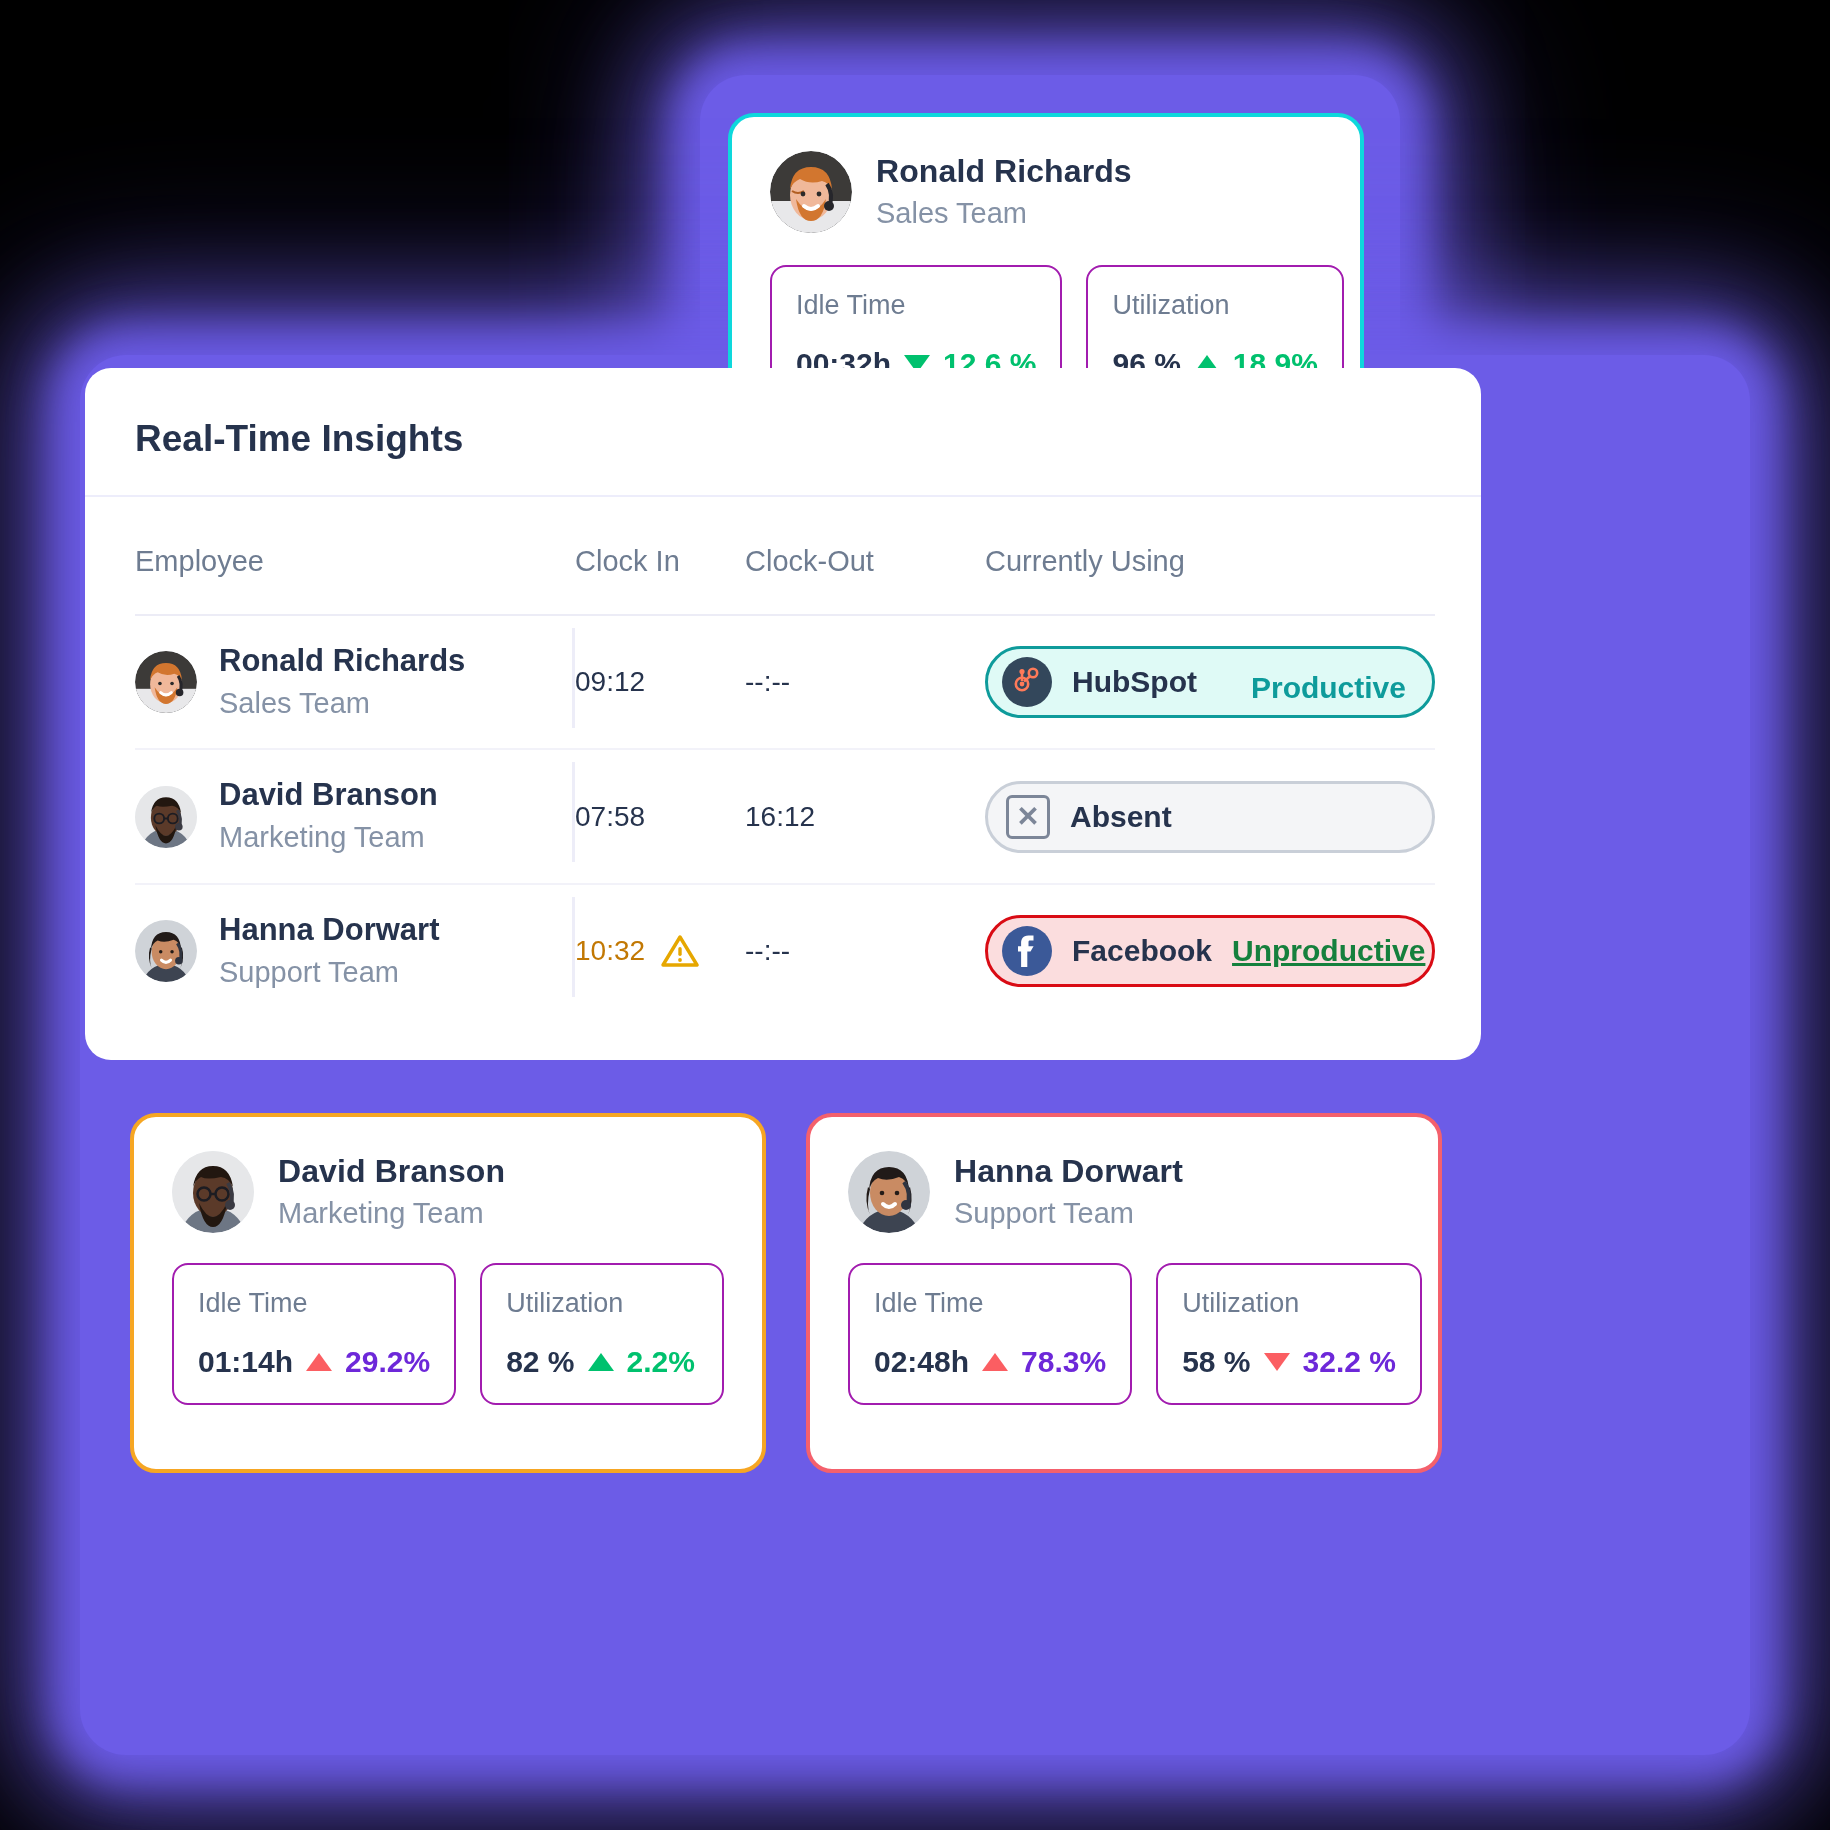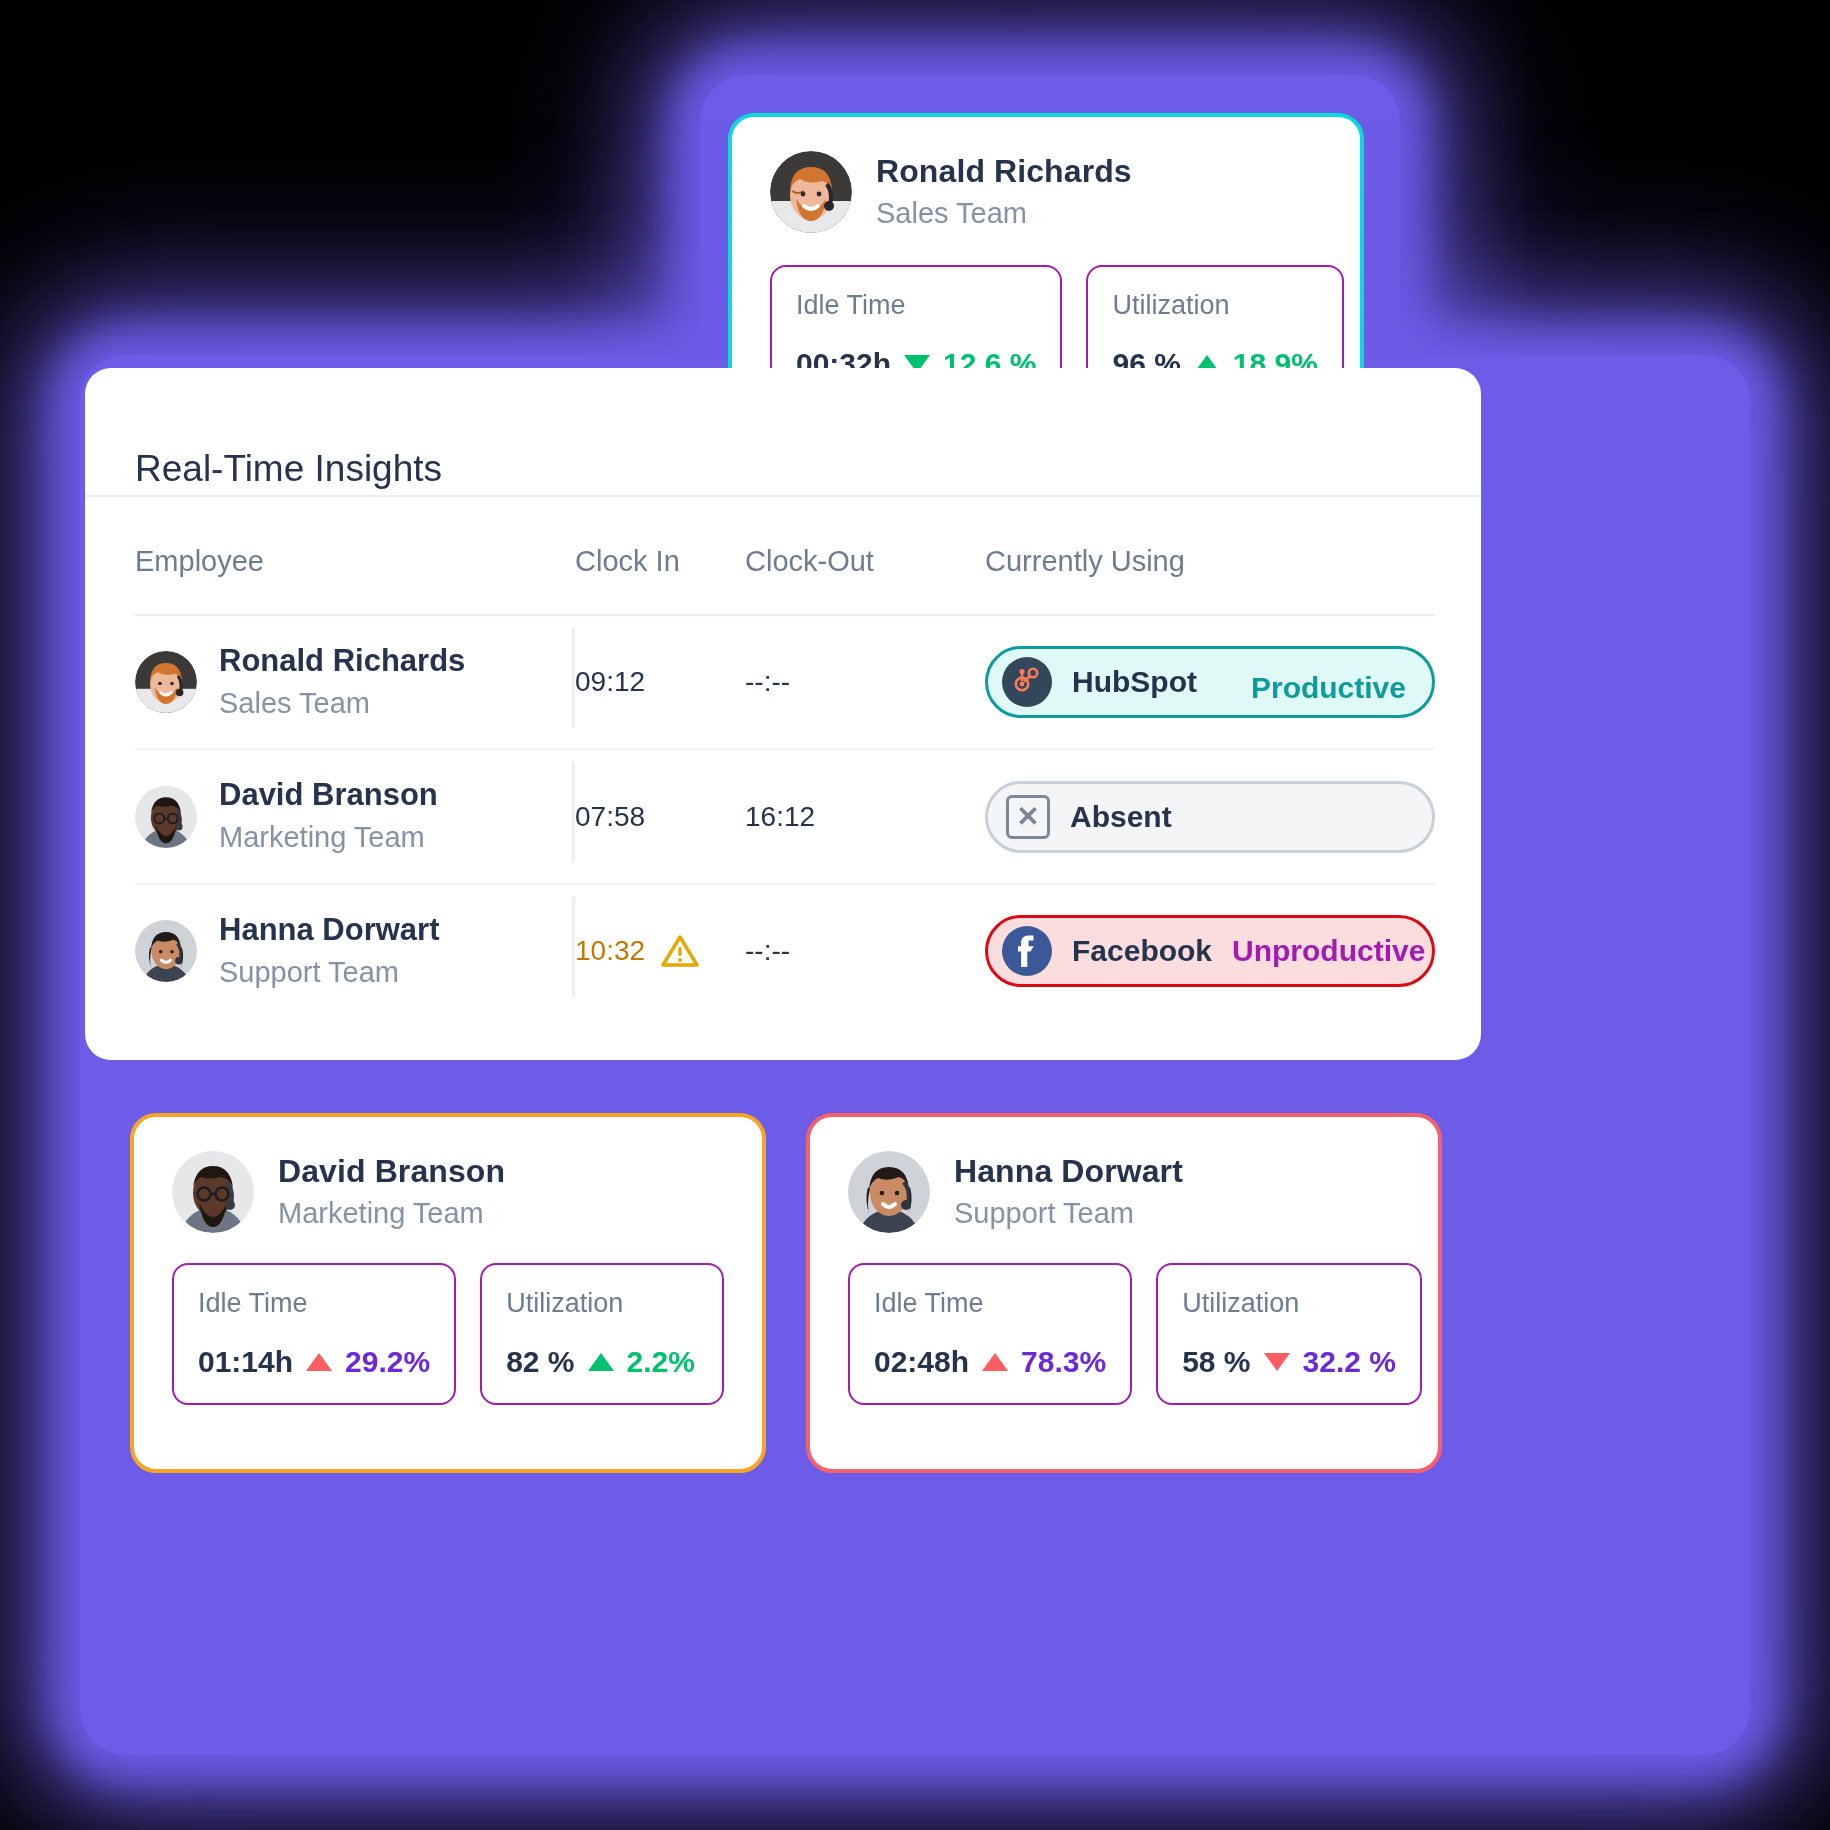--- a/index.html
+++ b/index.html
@@ -114,21 +114,21 @@
   .delta.red { color: #6d28d9; }
 
   
   #insights-card {
     left: 85px; top: 368px;
     width: 1396px; height: 692px;
     border-radius: 26px;
   }
   #insights-title {
     position: absolute; left: 50px; top: 50px;
-    font-size: 37px; font-weight: 400; color: #26334D; margin-top: 30px;
+    font-size: 37px; font-weight: 700; color: #26334D;
   }
   .panel-divider {
     position: absolute; left: 0; right: 0; top: 127px;
     height: 2px; background: #EDEDFB;
   }
 
   table.grid {
     position: absolute;
     left: 50px; top: 155px;
     width: 1300px;
@@ -179,21 +179,21 @@
   .pill .app-name { font-size: 30px; font-weight: 700; color: #26334D; }
   .pill .status { font-size: 30px; font-weight: 700; margin-left: auto; }
 
   .pill.productive { background: #DFFAF6; border: 3px solid #0E9B9B; text-align: center; }
   .pill.productive .status { color: #0E9B9B; margin-top: 12px; }
 
   .pill.absent { background: #F4F5F7; border: 3px solid #C9CFD8; }
   .pill.absent .app-name { color: #26334D; }
 
   .pill.unproductive { background: #FBDDDE; border: 3px solid #D90B14; }
-  .pill.unproductive .status { color: #a21caf; }
+  .pill.unproductive .status { color: #15803d; text-decoration: underline; }
 
   .app-icon { width: 50px; height: 50px; flex: none; border-radius: 50%; }
   .absent-icon {
     width: 44px; height: 44px; flex: none;
     border: 3px solid #7C8698; border-radius: 6px;
     display: flex; align-items: center; justify-content: center;
     color: #7C8698; font-size: 28px; font-weight: 700; line-height: 1;
     margin-left: 4px;
   }
 

